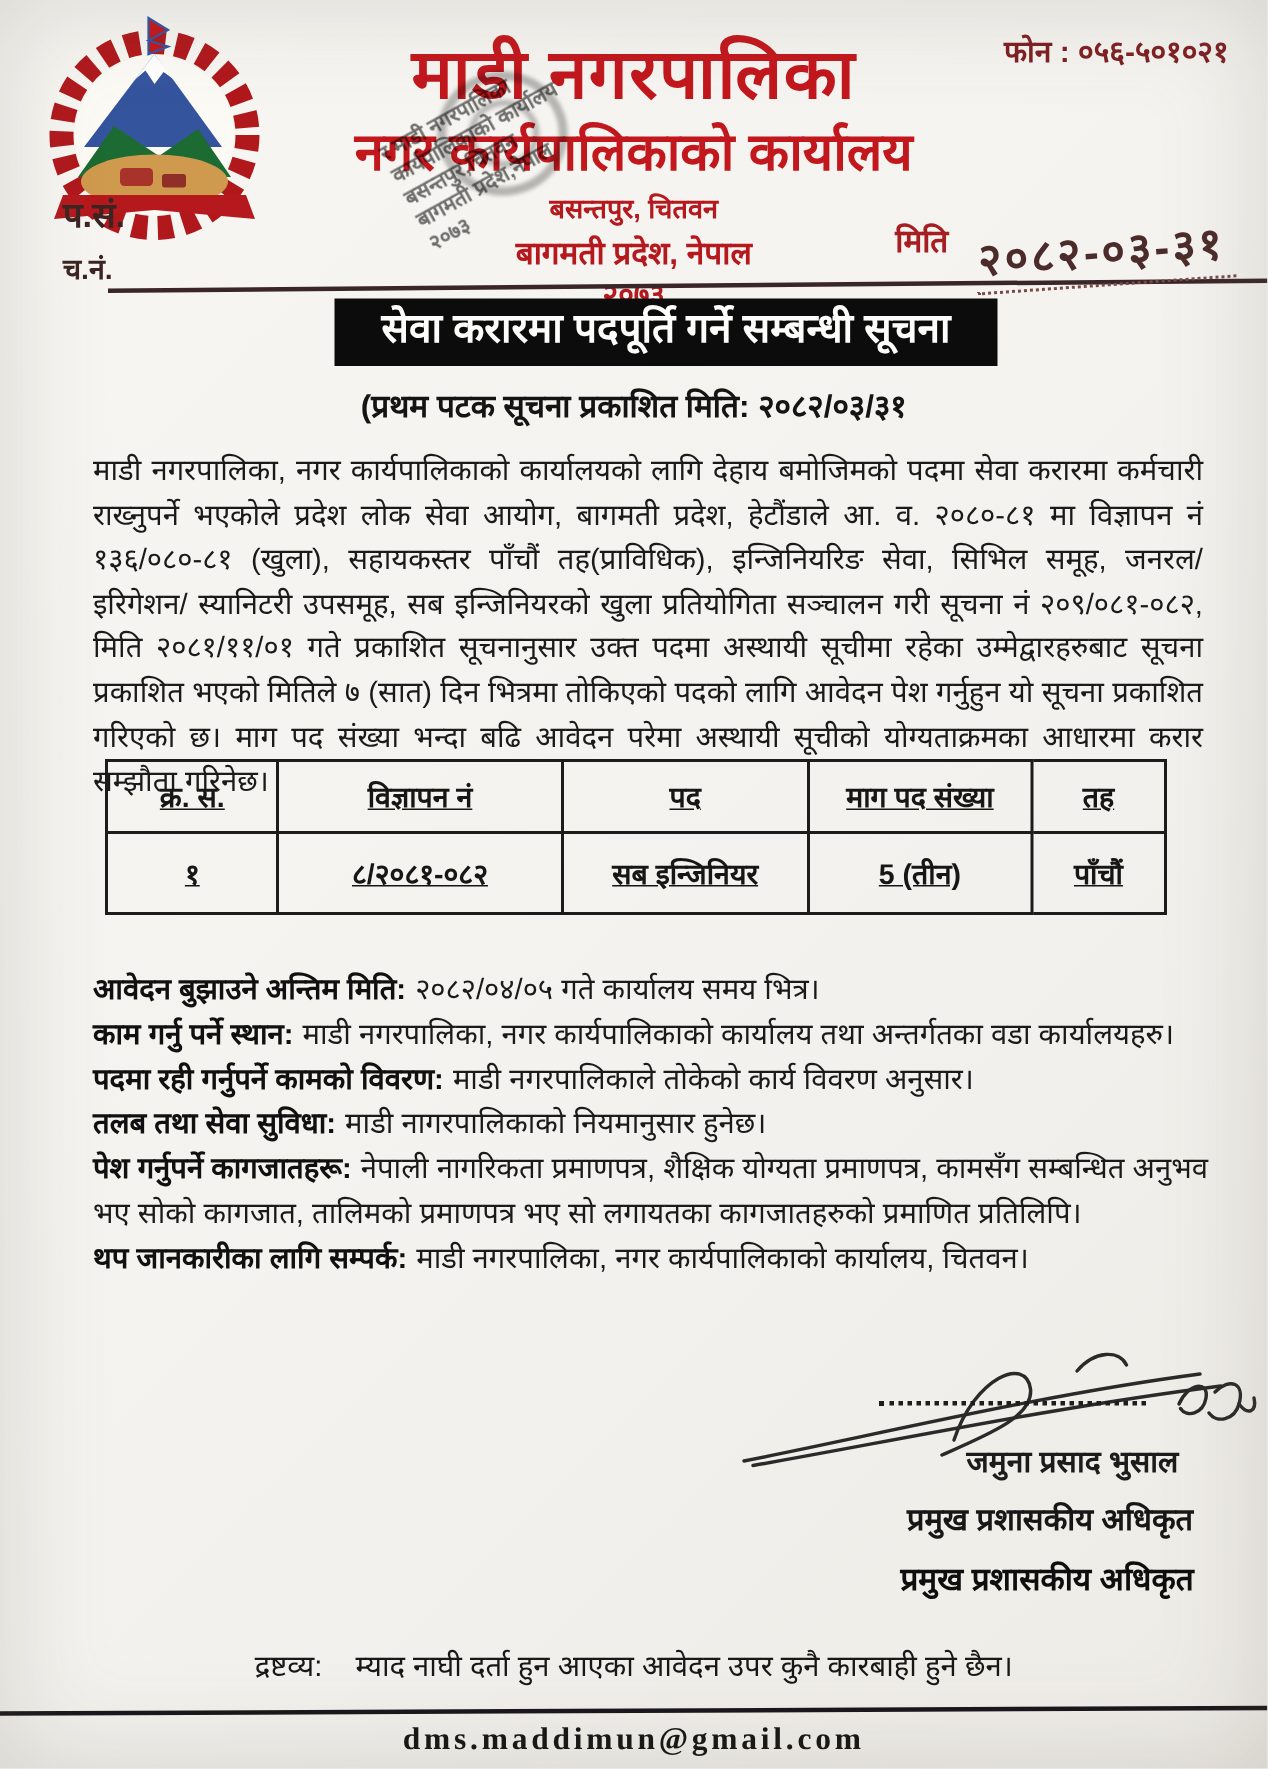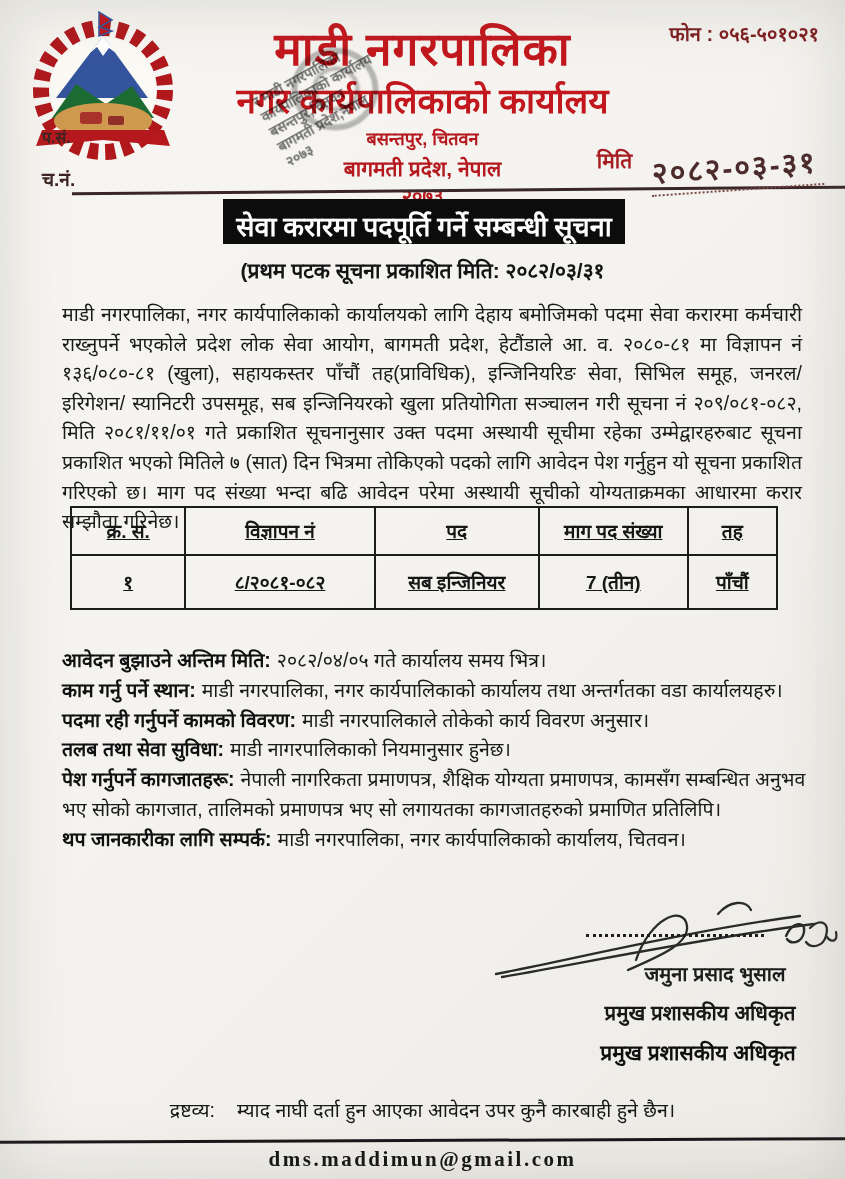--- a/index.html
+++ b/index.html
@@ -15,40 +15,40 @@
   .org{position:absolute;left:170px;right:170px;top:16px;text-align:center;
        font-size:46px;font-weight:800;color:#c2171d;letter-spacing:1px;}
   .office{position:absolute;left:170px;right:170px;top:76px;text-align:center;
        font-size:35px;font-weight:800;color:#c2171d;}
   .addr1{position:absolute;left:170px;right:170px;top:126px;text-align:center;
        font-size:18px;font-weight:bold;color:#b5191e;}
   .addr2{position:absolute;left:170px;right:170px;top:154px;text-align:center;
        font-size:21px;font-weight:bold;color:#b5191e;}
   .year{position:absolute;left:170px;right:170px;top:182px;text-align:center;
        font-size:20px;font-weight:bold;color:#b5191e;}
-  .ps{position:absolute;left:42px;top:126px;font-size:16px;font-weight:bold;color:#3d2422;}
+  .ps{position:absolute;left:42px;top:126px;font-size:23px;font-weight:bold;color:#3d2422;}
   .chn{position:absolute;left:42px;top:166px;font-size:19px;font-weight:bold;color:#3d2422;}
   .header-rule{position:absolute;left:72px;top:189px;width:773px;height:3px;
        background:#3a2628;transform:rotate(-.5deg);}
   .miti{position:absolute;right:22px;top:146px;white-space:nowrap;}
   .miti-label{font-size:21px;font-weight:bold;color:#a61e22;margin-right:18px;vertical-align:top;}
   .miti-value{display:inline-block;font-size:30px;font-weight:bold;color:#4c2b2b;
        letter-spacing:2px;transform:rotate(-4deg);border-bottom:2px dotted #7a4a46;
        padding:0 6px 2px 2px;}
   
   .stamp{position:absolute;left:250px;top:96px;transform:rotate(-29deg);transform-origin:left top;
        opacity:.72;filter:blur(.4px);mix-blend-mode:multiply;z-index:5;}
   .stamp div{font-size:14px;font-weight:bold;color:#3b3b3b;line-height:17px;white-space:nowrap;}
   .stamp-emblem{position:absolute;left:292px;top:48px;width:76px;height:72px;border-radius:50%;
        border:5px double #4a4a4a;opacity:.55;filter:blur(1.3px);mix-blend-mode:multiply;z-index:5;}
   .stamp-emblem::after{content:"";position:absolute;left:16px;top:14px;width:40px;height:38px;
        border-radius:50%;border:3px solid #555;filter:blur(1px);}
   
-  .title-bar{position:absolute;left:223px;top:199px;width:402px;height:45px;background:#0c0c0c;
-       display:flex;align-items:flex-end;justify-content:center;font-family:Liberation Serif, serif;}
+  .title-bar{position:absolute;left:223px;top:199px;width:442px;height:45px;background:#0c0c0c;
+       display:flex;align-items:flex-start;justify-content:center;}
   .title-bar span{color:#fdfdfb;font-size:27px;font-weight:800;white-space:nowrap;}
   .subtitle{position:absolute;left:0;right:0;top:256px;text-align:center;
        font-size:21px;font-weight:bold;color:#141414;}
   .bodytext{position:absolute;left:62px;width:740px;top:300px;margin:0;text-align:justify;
        font-size:19.5px;line-height:29.6px;font-weight:500;color:#1a1a1a;}
   
   table.vac{position:absolute;left:70px;top:506px;width:708px;border-collapse:collapse;}
   table.vac th,table.vac td{border:2px solid #1c1c1c;text-align:center;font-size:19px;color:#161616;text-decoration:underline;}
   table.vac th{height:44px;font-weight:800;}
   table.vac td{height:50px;font-weight:600;}
@@ -132,21 +132,21 @@
         <th class="c3">पद</th>
         <th class="c4">माग पद संख्या</th>
         <th class="c5">तह</th>
       </tr>
     </thead>
     <tbody>
       <tr>
         <td>१</td>
         <td>८/२०८१-०८२</td>
         <td>सब इन्जिनियर</td>
-        <td>7 (तीन)</td>
+        <td>5 (तीन)</td>
         <td>पाँचौं</td>
       </tr>
     </tbody>
   </table>
 
   <div class="details">
     <div><span class="detail-label">आवेदन बुझाउने अन्तिम मिति:</span><span>२०८२/०४/०५ गते कार्यालय समय भित्र।</span></div>
     <div><span class="detail-label">काम गर्नु पर्ने स्थान:</span><span>माडी नगरपालिका, नगर कार्यपालिकाको कार्यालय तथा अन्तर्गतका वडा कार्यालयहरु।</span></div>
     <div><span class="detail-label">पदमा रही गर्नुपर्ने कामको विवरण:</span><span>माडी नगरपालिकाले तोकेको कार्य विवरण अनुसार।</span></div>
     <div><span class="detail-label">तलब तथा सेवा सुविधा:</span><span>माडी नागरपालिकाको नियमानुसार हुनेछ।</span></div>

